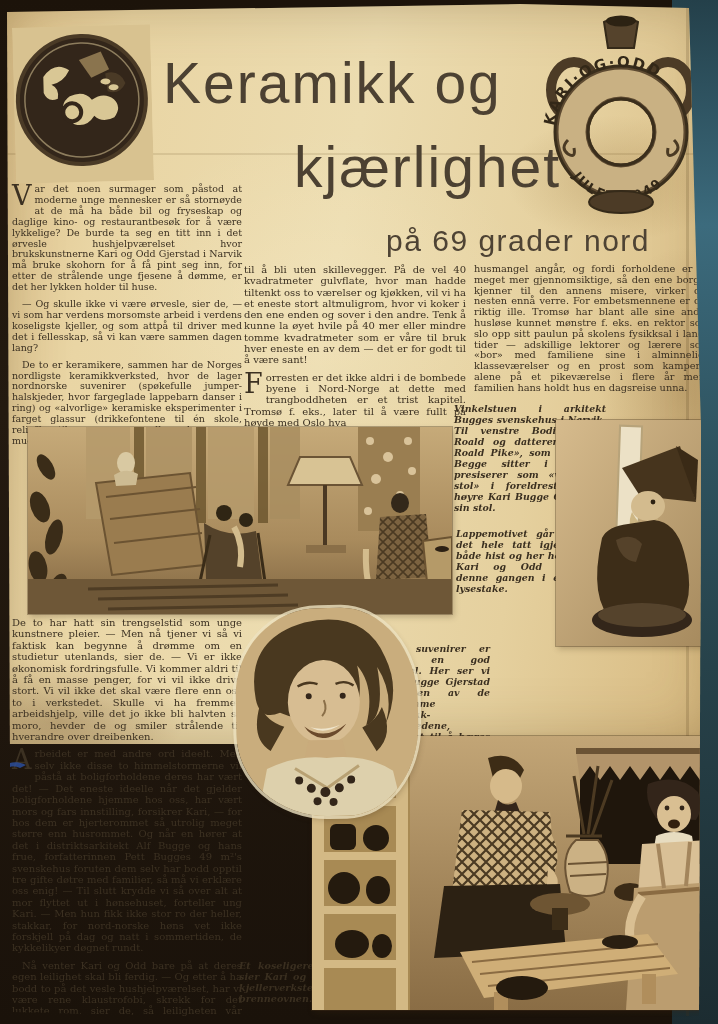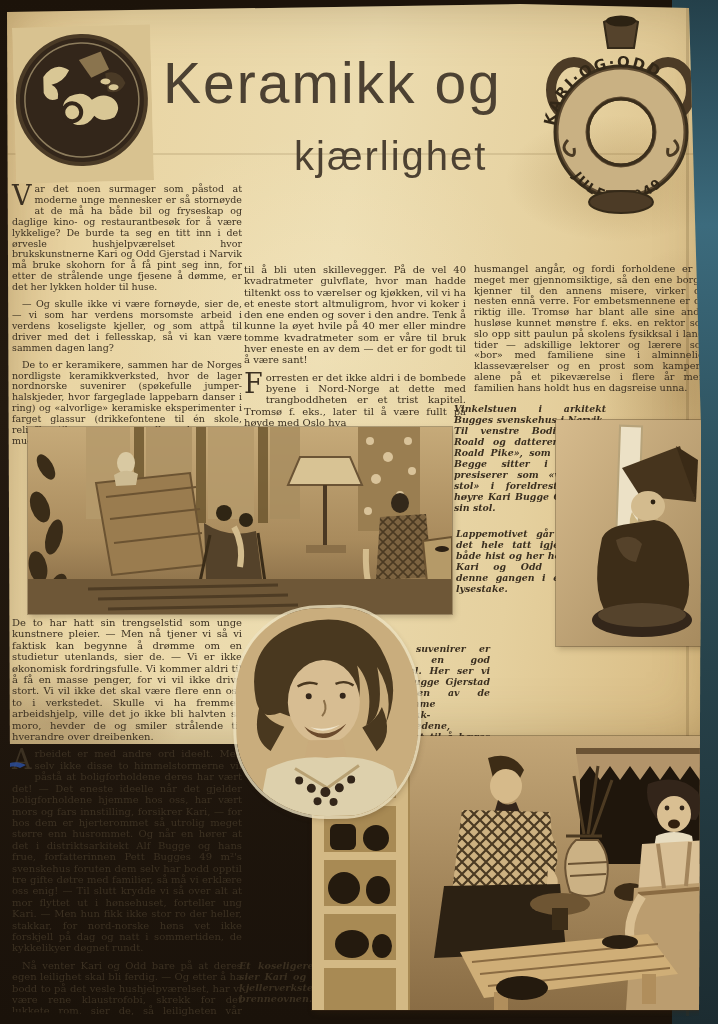--- a/index.html
+++ b/index.html
@@ -24,21 +24,21 @@
     box-shadow:inset 0 0 60px rgba(92,62,20,.35);
   }
   .crease-h{position:absolute;left:0;top:153px;width:700px;height:2px;background:rgba(80,55,20,.12);}
   .crease-v{position:absolute;left:686px;top:0;width:3px;height:1024px;background:rgba(80,55,20,.18);}
 
   .headline{
     position:absolute;color:#4c4132;
     font-family:"Liberation Sans", sans-serif;font-weight:400;letter-spacing:2px;
   }
   .hl1{left:163px;top:50px;font-size:57px;}
-  .hl2{left:294px;top:134px;font-size:40px;}
+  .hl2{left:294px;top:134px;font-size:57px;}
   .hl3{left:386px;top:224px;font-size:30px;letter-spacing:1.5px;color:#4e4334;}
 
   .col{position:absolute;color:#3c3122;text-align:justify;}
   .col p{margin:0 0 6px 0;}
   .col p.ind{text-indent:10px;}
   .c1{left:12px;top:184px;width:230px;font-size:9.5px;line-height:10.9px;}
   .c2{left:244px;top:264px;width:222px;font-size:10px;line-height:11.3px;}
   .c3{left:474px;top:264px;width:236px;font-size:9.8px;line-height:10.8px;}
   .c1b{left:12px;top:617px;width:230px;font-size:10px;line-height:11.4px;}
   .dc{
@@ -75,20 +75,21 @@
 <body>
 
 <div class="bg-right"></div>
 
 <div class="paper">
   <div class="crease-h"></div>
   <div class="crease-v"></div>
 
   <div class="headline hl1">Keramikk og</div>
   <div class="headline hl2">kjærlighet</div>
+  <div class="headline hl3">på 69 grader nord</div>
 
   <div class="photo ph-plate">
     <svg width="138" height="156" viewBox="0 0 138 156">
       <rect x="0" y="0" width="138" height="156" fill="#d8c290"></rect>
       <circle cx="68" cy="74" r="64" fill="#33261a"></circle>
       <circle cx="68" cy="74" r="64" fill="none" stroke="#4a3a26" stroke-width="4"></circle>
       <circle cx="68" cy="74" r="57" fill="none" stroke="#c9b78b" stroke-width="1.5" opacity=".6"></circle>
       <path d="M30 50 Q42 34 56 44 Q50 56 38 58 Q46 62 44 72 Q34 76 30 66 Z" fill="#d9c795"></path>
       <path d="M52 92 Q44 78 56 70 Q70 64 78 74 Q90 66 100 74 Q108 82 100 92 Q88 98 80 90 Q72 102 60 98 Z" fill="#d9c795"></path>
       <path d="M66 34 L88 26 L96 44 L78 52 Z" fill="#8a744e"></path>
@@ -127,21 +128,21 @@
         <textPath href="#arcBottom" startOffset="20">JULEN·1949</textPath>
       </text>
 
       <rect x="78" y="178" width="30" height="10" fill="#55432c"></rect>
       <ellipse cx="93" cy="190" rx="32" ry="11" fill="#4c3b26" stroke="#352a19" stroke-width="2"></ellipse>
     </svg>
   </div>
 
   <div class="col c1">
     <p><span class="dc">V</span><span>ar det noen surmager som påstod at moderne unge mennesker er så stornøyde at de må ha både bil og fryseskap og daglige kino- og restaurantbesøk for å være lykkelige? De burde ta seg en titt inn i det ørvesle hushjelpværelset hvor brukskunstnerne Kari og Odd Gjerstad i Narvik må bruke skohorn for å få pint seg inn, for etter de strålende unge fjesene å dømme, er det her lykken holder til huse.</span></p>
-    <p class="ind">— Og skulle ikke vi være fornøyde, sier de, — vi som har verdens morsomste arbeid i verdens koseligste kjeller, og som attpå til driver med det i fellesskap, så vi kan være sammen dagen lang?</p>
+    <p class="ind">— Og skulle ikke vi være ørvesle, sier de, — vi som har verdens morsomste arbeid i verdens koseligste kjeller, og som attpå til driver med det i fellesskap, så vi kan være sammen dagen lang?</p>
     <p class="ind">De to er keramikere, sammen har de Norges nordligste keramikkverksted, hvor de lager nordnorske suvenirer (spøkefulle jumper-halskjeder, hvor fargeglade lappebarn danser i ring) og «alvorlige» keramiske eksperimenter i farget glassur (drikkefontene til én skole, relieffer til en annen og all verdens vaser, mugger, fat og lysestaker til det frie marked).</p>
   </div>
 
   <div class="col c2">
     <p>til å bli uten skillevegger. På de vel 40 kvadratmeter gulvflate, hvor man hadde tiltenkt oss to værelser og kjøkken, vil vi ha et eneste stort altmuligrom, hvor vi koker i den ene enden og sover i den andre. Tenk å kunne la øyet hvile på 40 mer eller mindre tomme kvadratmeter som er våre til bruk hver eneste en av dem — det er for godt til å være sant!</p>
     <p><span class="dc">F</span><span>orresten er det ikke aldri i de bombede byene i Nord-Norge at dette med trangboddheten er et trist kapitel. Tromsø f. eks., later til å være fullt på høyde med Oslo hva</span></p>
   </div>
 
   <div class="col c3">
     <p>husmangel angår, og fordi forholdene er så meget mer gjennomsiktige, så den ene borger kjenner til den annens misere, virker det nesten ennå verre. For embetsmennene er det riktig ille. Tromsø har blant alle sine andre husløse kunnet mønstre f. eks. en rektor som slo opp sitt paulun på skolens fysikksal i lange tider — adskillige lektorer og lærere som «bor» med familiene sine i alminnelige klasseværelser og en prost som kamperte alene på et pikeværelse i flere år mens familien hans holdt hus en dagsreise unna.</p>

